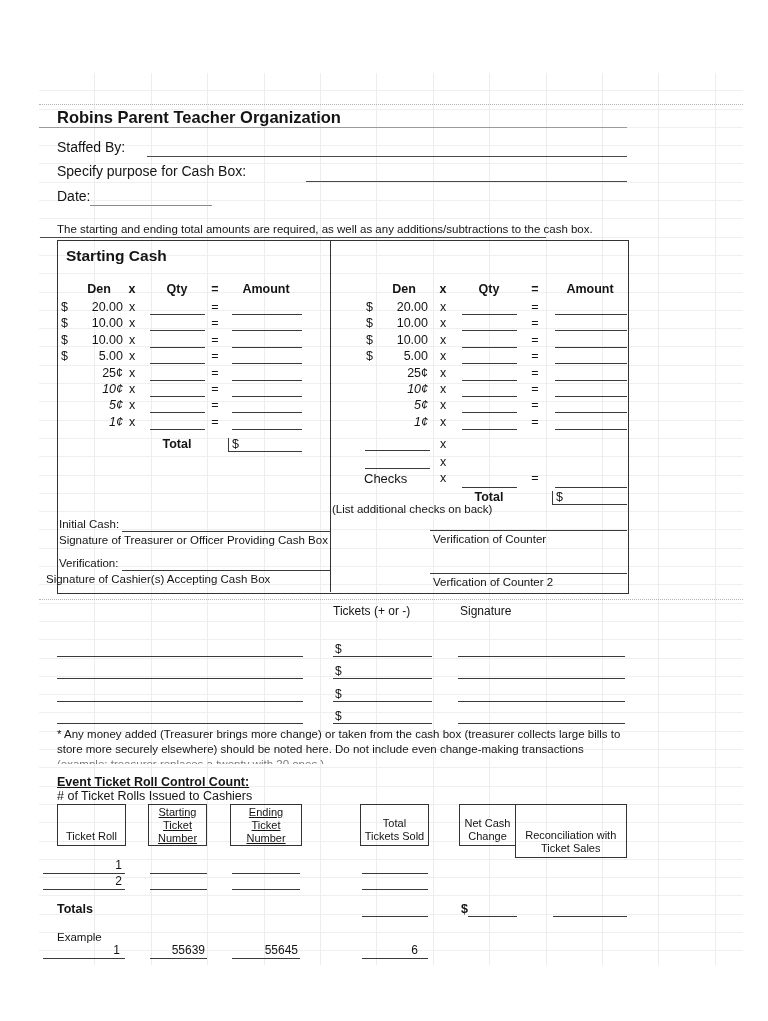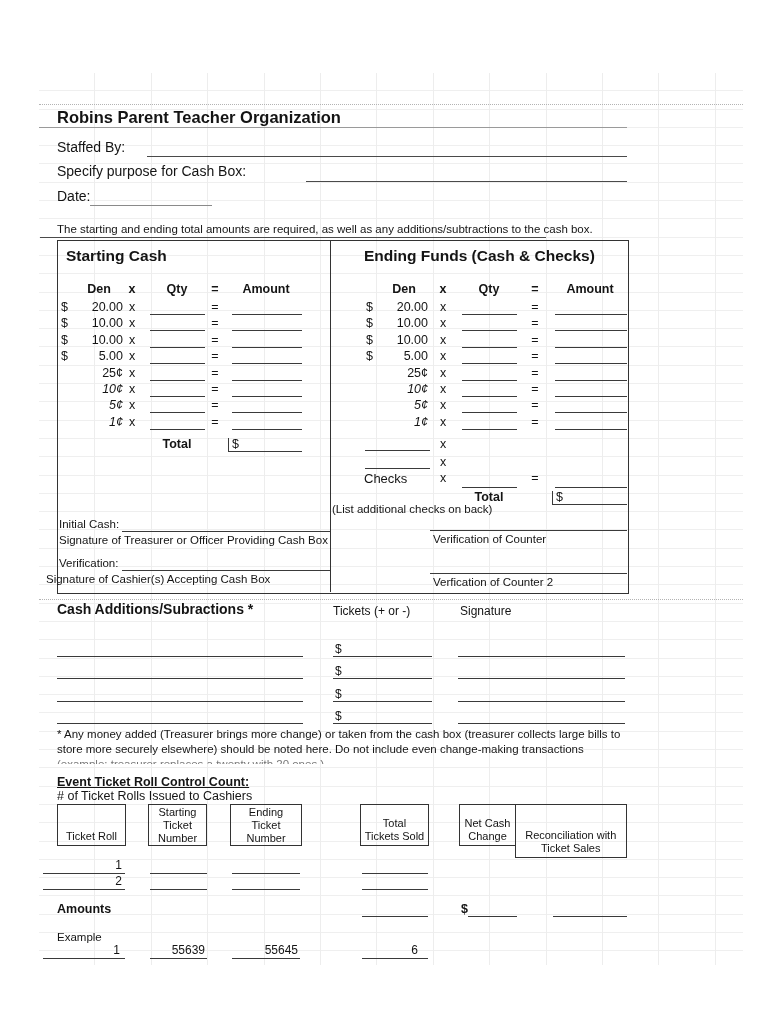--- a/index.html
+++ b/index.html
@@ -23,21 +23,21 @@
   .hd{font-size:12.5px;font-weight:bold;text-align:center;}
   .panel-h{font-size:15.5px;font-weight:bold;}
   .cell{font-size:12.5px;}
   .ctr{text-align:center;}
   .rt{text-align:right;}
   .it{font-style:italic;}
   .b{font-weight:bold;}
   .box{position:absolute;border:1.5px solid #333;}
   .hdrbox{position:absolute;border:1.5px solid #333;display:flex;align-items:flex-end;justify-content:center;
           font-size:11px;line-height:13px;text-align:center;white-space:pre-line;padding-bottom:2px;box-sizing:border-box;}
-  .hdrbox.mid{align-items:center;padding-bottom:0;}
+  .hdrbox.mid{align-items:center;padding-bottom:0;text-decoration:underline;}
   .foot{font-size:11.5px;line-height:15px;}
 </style>
 </head>
 <body>
 
 <div class="page">
 
   <div class="grid-bg"></div>
   <div class="dotted" style="top:104px"></div>
   <div class="dotted" style="top:599px"></div>
@@ -72,21 +72,20 @@
   <div class="ln" style="left:228px;top:451px;width:74px"></div>
   <div class="tick" style="left:228px;top:438px;height:13px"></div>
 
   <div class="abs lbl11" style="left:59px;top:518px">Initial Cash:</div>
   <div class="ln" style="left:122px;top:531px;width:208px"></div>
   <div class="abs lbl11" style="left:59px;top:534px">Signature of Treasurer or Officer Providing Cash Box</div>
   <div class="abs lbl11" style="left:59px;top:557px">Verification:</div>
   <div class="ln" style="left:122px;top:570px;width:208px"></div>
   <div class="abs lbl11" style="left:46px;top:573px">Signature of Cashier(s) Accepting Cash Box</div>
 
-  <div class="abs panel-h" style="left:364px;top:247px">Ending Funds (Cash &amp; Checks)</div>
   <div class="abs hd" style="left:380px;top:282px;width:48px">Den</div>
   <div class="abs hd" style="left:436px;top:282px;width:14px">x</div>
   <div class="abs hd" style="left:460px;top:282px;width:58px">Qty</div>
   <div class="abs hd" style="left:528px;top:282px;width:14px">=</div>
   <div class="abs hd" style="left:553px;top:282px;width:74px">Amount</div>
 
   <div class="ln" style="left:365px;top:450px;width:65px"></div>
   <div class="abs cell ctr" style="left:436px;top:437px;width:14px">x</div>
   <div class="ln" style="left:365px;top:468px;width:65px"></div>
   <div class="abs cell ctr" style="left:436px;top:455px;width:14px">x</div>
@@ -101,21 +100,20 @@
   <div class="abs cell" style="left:556px;top:490px">$</div>
   <div class="ln" style="left:552px;top:504px;width:75px"></div>
   <div class="tick" style="left:552px;top:491px;height:13px"></div>
 
   <div class="abs lbl11" style="left:332px;top:503px">(List additional checks on back)</div>
   <div class="ln" style="left:430px;top:530px;width:197px"></div>
   <div class="abs lbl11" style="left:433px;top:533px">Verification of Counter</div>
   <div class="ln" style="left:430px;top:573px;width:197px"></div>
   <div class="abs lbl11" style="left:433px;top:576px">Verfication of Counter 2</div>
 
-  <div class="abs b" style="left:57px;top:601px;font-size:14px">Cash Additions/Subractions *</div>
   <div class="abs lbl12" style="left:333px;top:604px">Tickets (+ or -)</div>
   <div class="abs lbl12" style="left:460px;top:604px">Signature</div>
 
   <div class="ln" style="left:57px;top:656px;width:246px"></div>
   <div class="abs lbl12" style="left:335px;top:642px">$</div>
   <div class="ln" style="left:333px;top:656px;width:99px"></div>
   <div class="ln" style="left:458px;top:656px;width:167px"></div>
 
   <div class="ln" style="left:57px;top:678px;width:246px"></div>
   <div class="abs lbl12" style="left:335px;top:664px">$</div>
@@ -160,21 +158,21 @@
   <div class="ln" style="left:150px;top:873px;width:57px"></div>
   <div class="ln" style="left:232px;top:873px;width:68px"></div>
   <div class="ln" style="left:362px;top:873px;width:66px"></div>
 
   <div class="abs lbl12 rt" style="left:57px;top:874px;width:65px">2</div>
   <div class="ln" style="left:43px;top:889px;width:82px"></div>
   <div class="ln" style="left:150px;top:889px;width:57px"></div>
   <div class="ln" style="left:232px;top:889px;width:68px"></div>
   <div class="ln" style="left:362px;top:889px;width:66px"></div>
 
-  <div class="abs b" style="left:57px;top:902px;font-size:12.5px">Amounts</div>
+  <div class="abs b" style="left:57px;top:902px;font-size:12.5px">Totals</div>
   <div class="ln" style="left:362px;top:916px;width:66px"></div>
   <div class="abs b" style="left:461px;top:902px;font-size:12.5px">$</div>
   <div class="ln" style="left:468px;top:916px;width:49px"></div>
   <div class="ln" style="left:553px;top:916px;width:74px"></div>
 
   <div class="abs lbl11" style="left:57px;top:931px">Example</div>
   <div class="abs lbl12 rt" style="left:57px;top:943px;width:63px">1</div>
   <div class="abs lbl12 rt" style="left:150px;top:943px;width:55px">55639</div>
   <div class="abs lbl12 rt" style="left:232px;top:943px;width:66px">55645</div>
   <div class="abs lbl12 rt" style="left:362px;top:943px;width:56px">6</div>

